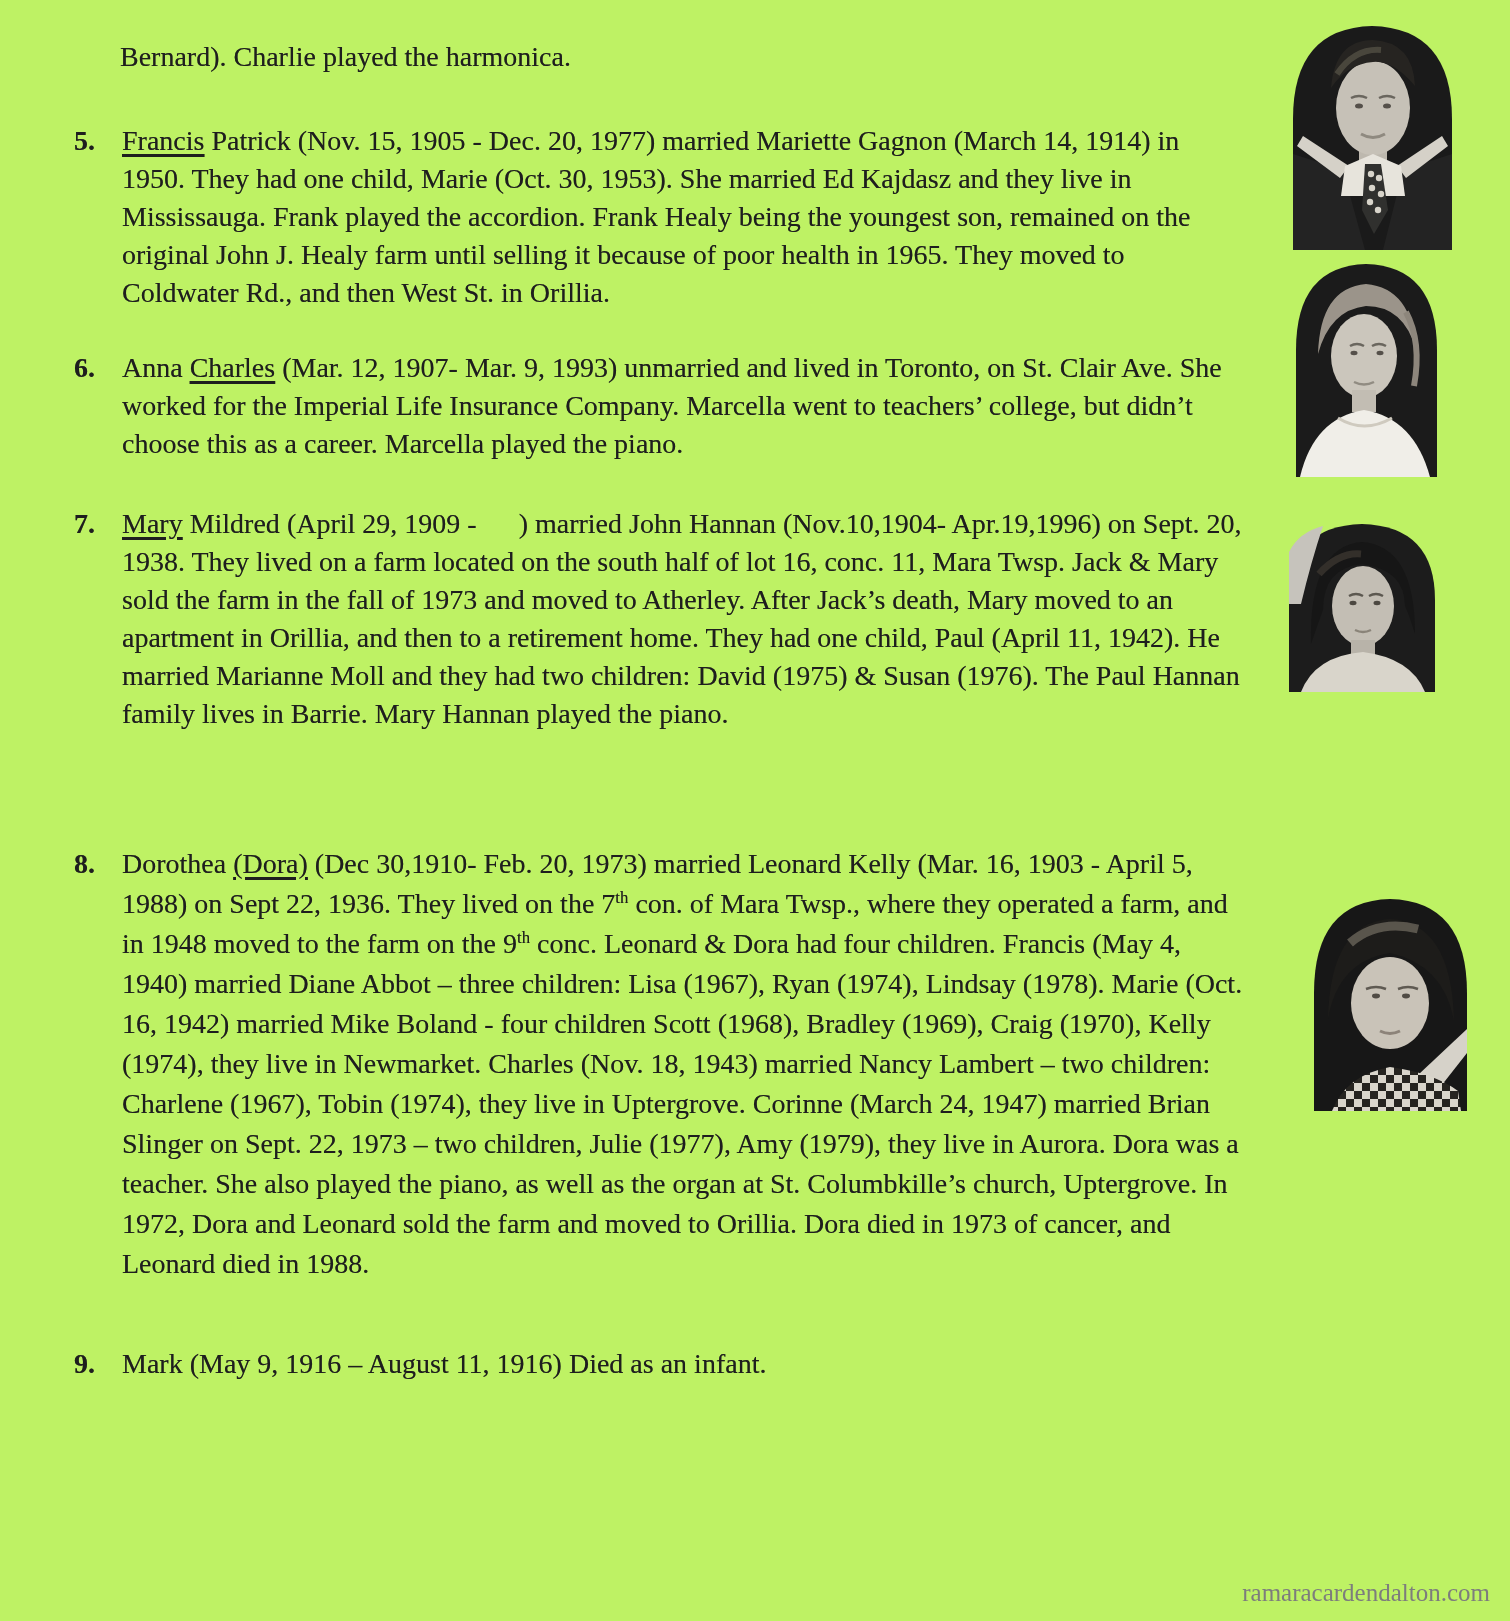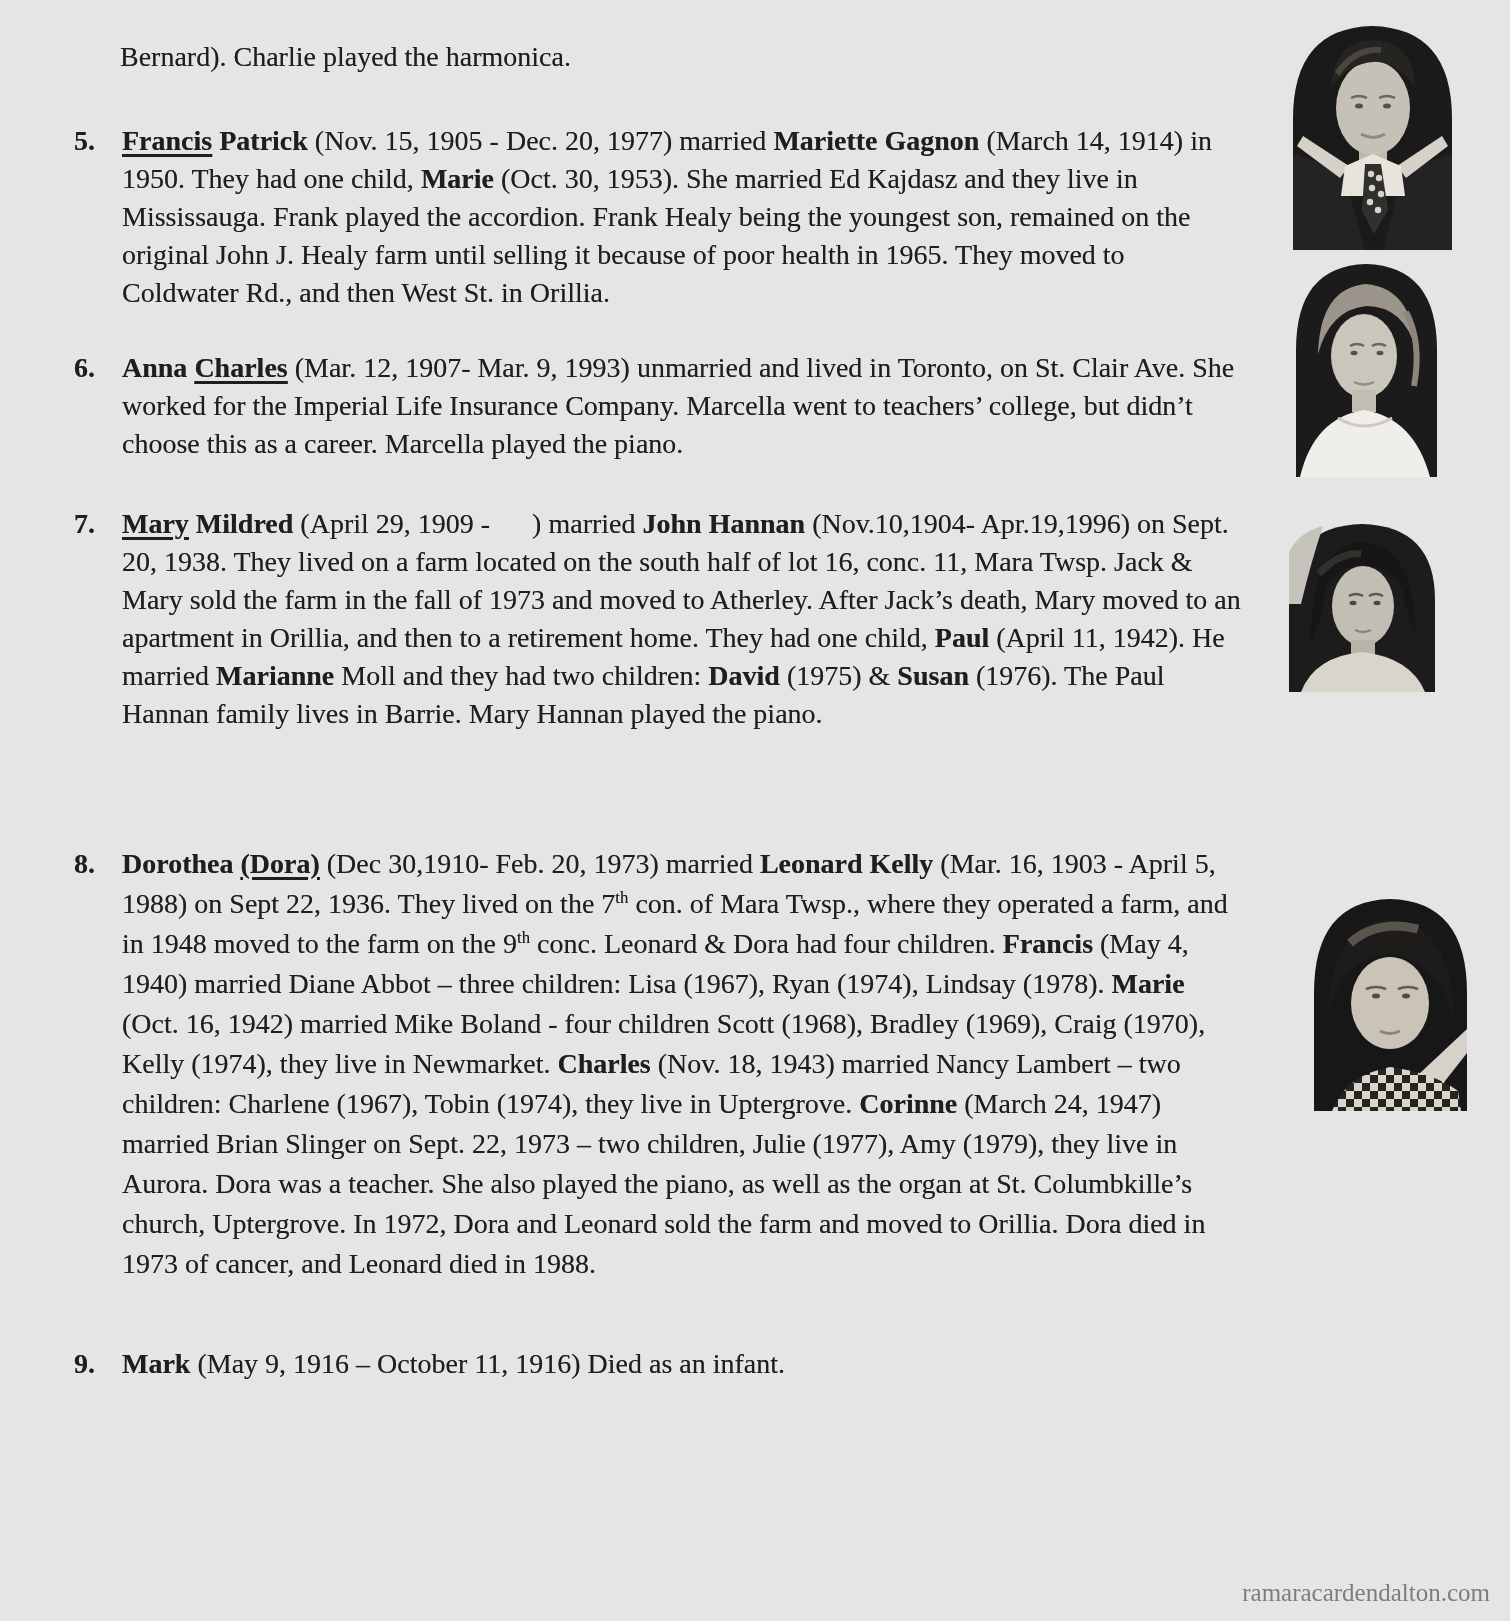--- a/index.html
+++ b/index.html
@@ -1,41 +1,41 @@
 <!DOCTYPE html>
 <html><head>
 <meta charset="utf-8">
 <style>
   html,body{margin:0;padding:0;background:#ffffff;}
   .page{
     position:relative;
     width:1510px;
     height:1621px;
-    background:#e5e5e5;
+    background:#bef264;
     overflow:hidden;
     font-family:"Liberation Serif","DejaVu Serif",serif;
     color:#1e1e1e;
   }
   .doc-text{
     font-size:28px;
     line-height:38px;
     text-shadow:0 0 .5px rgba(30,30,30,.55);
   }
   .intro{position:absolute;left:120px;top:38px;width:1100px;}
   .entry{position:absolute;left:74px;display:flex;align-items:flex-start;}
   .num{flex:0 0 48px;width:48px;font-weight:bold;}
   .etext{width:1125px;}
   .closing{position:absolute;left:70px;top:1415px;width:1200px;}
   .lh40{line-height:40px;}
   #entry-5{top:122px;}
   #entry-6{top:349px;}
   #entry-7{top:505px;}
   #entry-8{top:844px;}
   #entry-9{top:1345px;}
-  .b{font-weight:bold;margin-top:16px;}
+  .b{font-weight:normal;margin-top:16px;}
   .u{text-decoration:underline;text-decoration-thickness:2.5px;text-underline-offset:4px;}
   sup{font-size:.6em;line-height:0;vertical-align:super;text-align:center;}
   .watermark{
     position:absolute;
     top:1579px;
     right:20px;
     font-family:Liberation Serif, serif;
     font-size:25px;
     color:#7d7d7d;
   }
@@ -68,21 +68,21 @@
     <div class="etext"><span class="b u">Mary</span><span class="b"> Mildred </span><span>(April 29, 1909 -&nbsp;&nbsp;&nbsp;&nbsp;&nbsp; ) married </span><span class="b">John Hannan </span><span>(Nov.10,1904- Apr.19,1996) on Sept. 20, 1938. They lived on a farm located on the south half of lot 16, conc. 11, Mara Twsp. Jack &amp; Mary sold the farm in the fall of 1973 and moved to Atherley. After Jack’s death, Mary moved to an apartment in Orillia, and then to a retirement home. They had one child, </span><span class="b">Paul </span><span>(April 11, 1942). He married </span><span class="b">Marianne </span><span>Moll and they had two children: </span><span class="b">David </span><span>(1975) &amp; </span><span class="b">Susan </span><span>(1976). The Paul Hannan family lives in Barrie. Mary Hannan played the piano.</span></div>
   </div>
 
   <div class="doc-text entry lh40" id="entry-8">
     <div class="num">8.</div>
     <div class="etext"><span class="b">Dorothea </span><span class="b u">(Dora)</span><span> (Dec 30,1910- Feb. 20, 1973) married </span><span class="b">Leonard Kelly </span><span>(Mar. 16, 1903 - April 5, 1988) on Sept 22, 1936. They lived on the 7</span><sup>th</sup><span> con. of Mara Twsp., where they operated a farm, and in 1948 moved to the farm on the 9</span><sup>th</sup><span> conc. Leonard &amp; Dora had four children. </span><span class="b">Francis </span><span>(May 4, 1940) married Diane Abbot – three children: Lisa (1967), Ryan (1974), Lindsay (1978). </span><span class="b">Marie </span><span>(Oct. 16, 1942) married Mike Boland - four children Scott (1968), Bradley (1969), Craig (1970), Kelly (1974), they live in Newmarket. </span><span class="b">Charles </span><span>(Nov. 18, 1943) married Nancy Lambert – two children: Charlene (1967), Tobin (1974), they live in Uptergrove. </span><span class="b">Corinne </span><span>(March 24, 1947) married Brian Slinger on Sept. 22, 1973 – two children, Julie (1977), Amy (1979), they live in Aurora. Dora was a teacher. She also played the piano, as well as the organ at St. Columbkille’s church, Uptergrove. In 1972, Dora and Leonard sold the farm and moved to Orillia. Dora died in 1973 of cancer, and Leonard died in 1988.</span></div>
   </div>
 
   <div class="doc-text entry" id="entry-9">
     <div class="num">9.</div>
-    <div class="etext"><span class="b">Mark </span><span>(May 9, 1916 – October 11, 1916) Died as an infant.</span></div>
+    <div class="etext"><span class="b">Mark </span><span>(May 9, 1916 – August 11, 1916) Died as an infant.</span></div>
   </div>
 
 
   <div class="watermark">ramaracardendalton.com</div>
 
   <div class="photo" id="photo-1">
     <svg width="175" height="236" viewBox="0 0 175 236" xmlns="http://www.w3.org/2000/svg">
       <path d="M8,236 V105 Q8,14 87,12 Q167,14 167,105 V236 Z" fill="#1a1a1a"></path>
       <path d="M8,236 V140 L58,156 L80,236 Z" fill="#232323"></path>
       <path d="M167,236 V140 L118,156 L98,236 Z" fill="#232323"></path>

